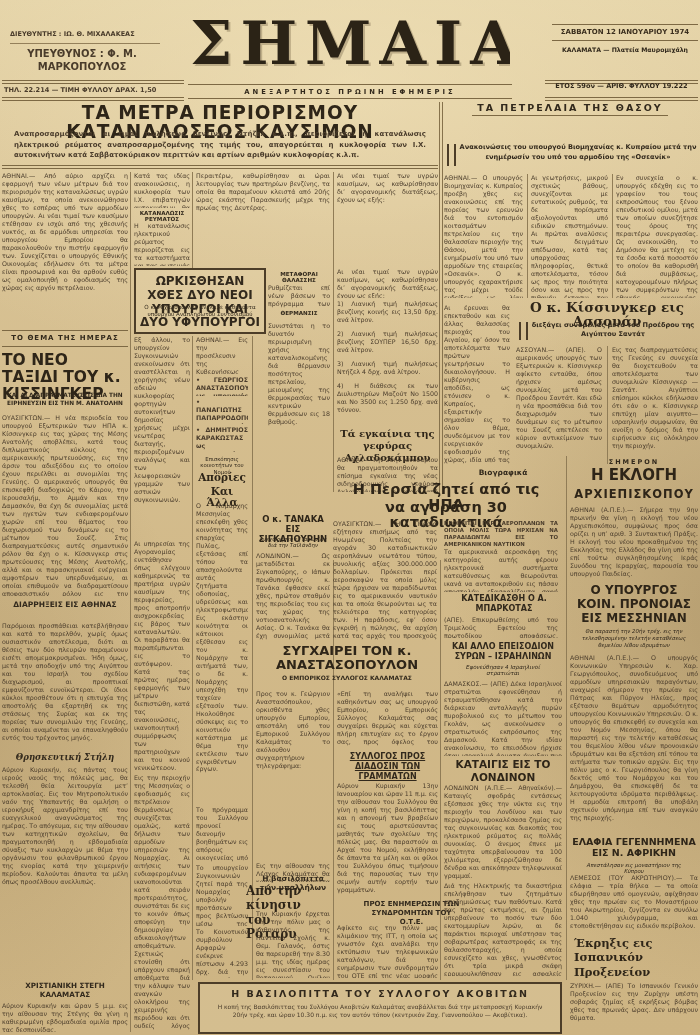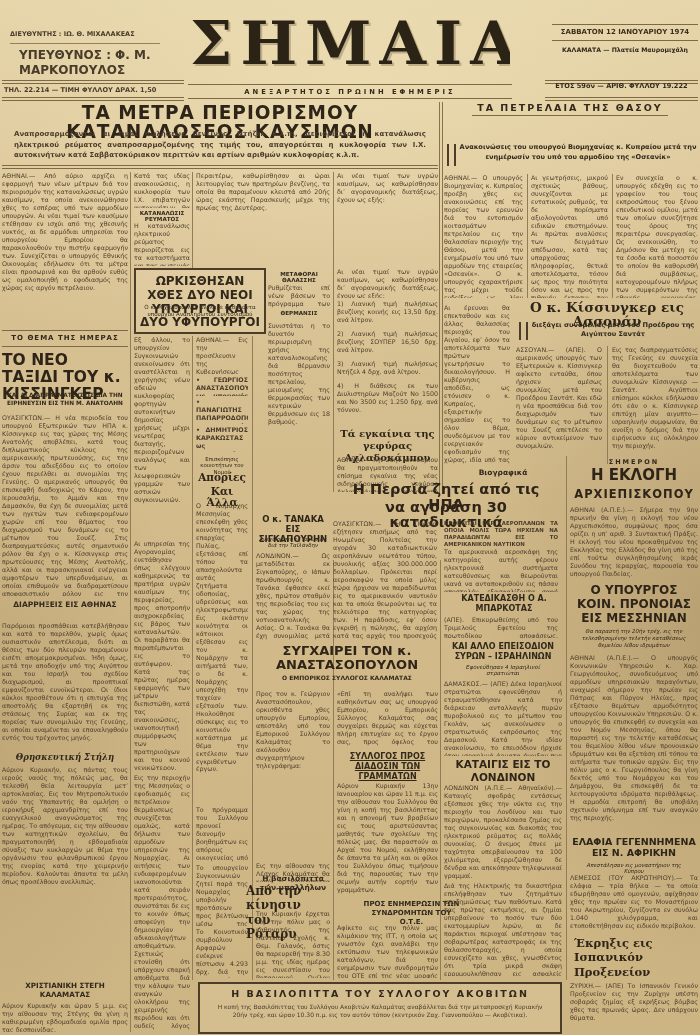--- a/index.html
+++ b/index.html
@@ -24,21 +24,21 @@
   .box{position:absolute;border:2px solid #4c3d28;background:rgba(235,220,180,.25);}
   .orn{position:absolute;width:5px;border-left:2px solid #4c3d28;border-right:2px solid #4c3d28;}
 </style>
 </head>
 <body>
 
 <div id="paper">
 
   <div class="b bold" style="left:10px;top:30px;width:160px;font-size:6.5px;text-align:left;">ΔΙΕΥΘΥΝΤΗΣ : ΙΩ. Θ. ΜΙΧΑΛΑΚΕΑΣ</div>
   <div class="hr" style="left:10px;top:43px;width:150px;border-top-color:#94805a;"></div>
-  <div class="b bold" style="left:19px;top:48px;width:160px;font-size:12px;text-align:left;">ΥΠΕΥΘΥΝΟΣ : Φ. Μ. ΜΑΡΚΟΠΟΥΛΟΣ</div>
+  <div class="b bold" style="left:2px;top:48px;width:160px;font-size:10px;text-align:center;">ΥΠΕΥΘΥΝΟΣ : Φ. Μ. ΜΑΡΚΟΠΟΥΛΟΣ</div>
   <div class="hr2" style="left:2px;top:80px;width:182px;"></div>
   <div class="b bold" style="left:4px;top:86px;width:180px;font-size:6.6px;text-align:left;">ΤΗΛ. 22.214 — ΤΙΜΗ ΦΥΛΛΟΥ ΔΡΑΧ. 1,50</div>
   <div class="hr2" style="left:2px;top:97px;width:182px;"></div>
 
   <div class="hl serif" style="left:190px;top:12px;width:320px;font-size:60px;letter-spacing:8px;text-align:center;color:#2b2316;text-shadow:2px 2px 0 rgba(60,45,20,.25);">ΣΗΜΑΙΑ</div>
   <div class="hr" style="left:188px;top:84px;width:324px;"></div>
   <div class="ch" style="left:188px;top:88px;width:324px;font-size:6.8px;letter-spacing:3px;">ΑΝΕΞΑΡΤΗΤΟΣ ΠΡΩΙΝΗ ΕΦΗΜΕΡΙΣ</div>
   <div class="hr" style="left:188px;top:98px;width:324px;"></div>
 
   <div class="hr" style="left:552px;top:24px;width:146px;"></div>

